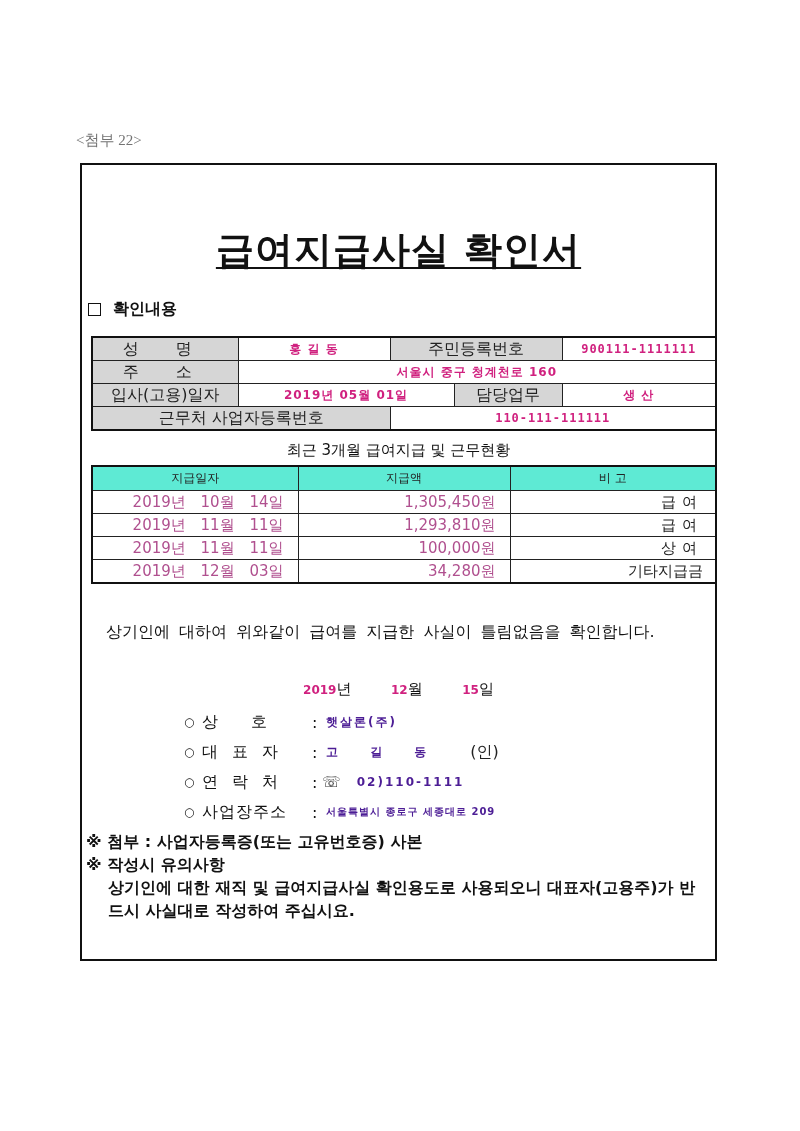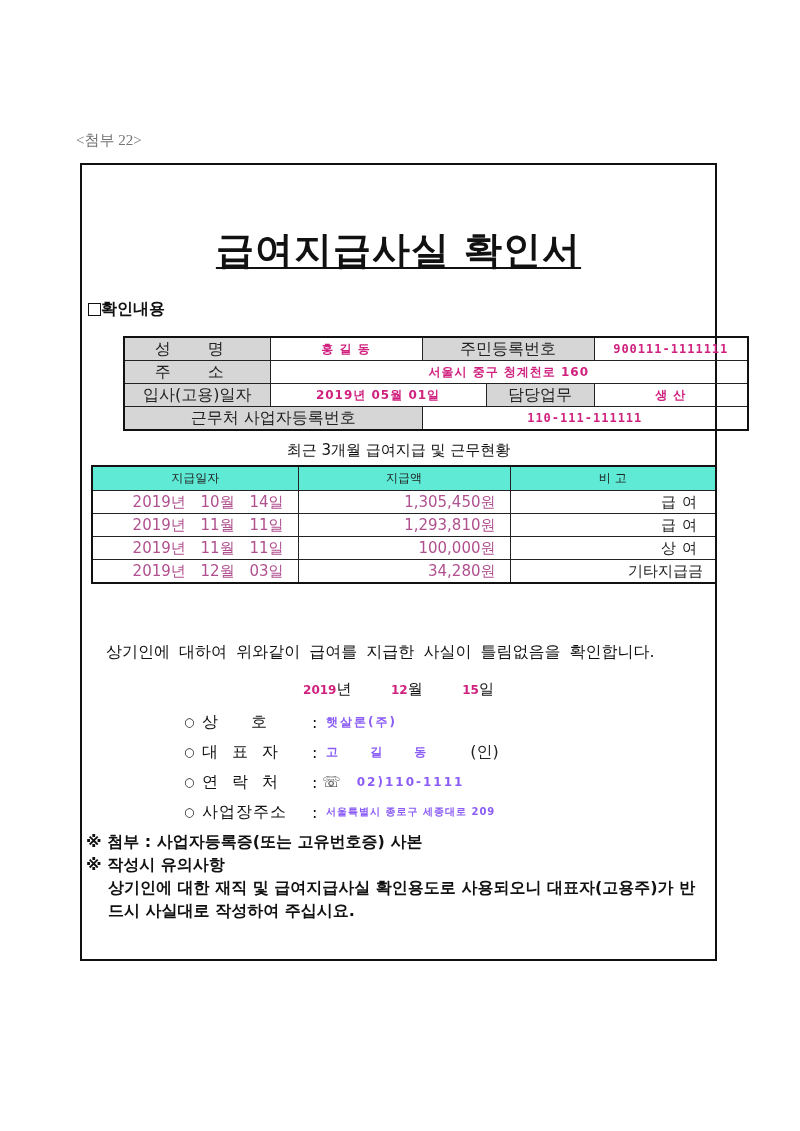--- a/index.html
+++ b/index.html
@@ -1,48 +1,48 @@
 <!DOCTYPE html>
 <html><head>
   <meta charset="utf-8">
   <style>
     html, body { margin: 0; padding: 0; background: #ffffff; }
     body { width: 800px; height: 1131px; position: relative; font-family: "DejaVu Sans", sans-serif; color: #111; overflow: hidden; }
     .attach-label { position: absolute; left: 76px; top: 131px; font-family: Liberation Serif, serif; font-size: 15px; color: #737373; }
     .frame { position: absolute; left: 80px; top: 163px; width: 637px; height: 798px; border: 2px solid #111; box-sizing: border-box; }
     .doc-title { position: absolute; left: 0; right: 0; top: 60px; text-align: center; font-size: 38px; font-weight: bold; letter-spacing: 1px; }
     .doc-title span { text-decoration: underline; text-decoration-thickness: 2px; text-underline-offset: 4px; }
-    .section-head { position: absolute; left: 6px; top: 134px; font-size: 16px; font-weight: bold; display: flex; align-items: center; gap: 0; }
+    .section-head { position: absolute; left: 6px; top: 134px; font-size: 16px; font-weight: bold; display: flex; align-items: center; gap: 12px; }
     .checkbox { width: 13px; height: 13px; border: 1.5px solid #111; display: inline-block; box-sizing: border-box; }
     table { border-collapse: collapse; position: absolute; table-layout: fixed; }
     td, th { border: 1px solid #222; padding: 0; height: 22px; font-weight: normal; overflow: hidden; white-space: nowrap; }
-    .info { left: 9px; top: 171px; width: 624px; border: 2px solid #111; margin-left: 32px; }
+    .info { left: 9px; top: 171px; width: 624px; border: 2px solid #111; }
     .lbl { background: #d6d6d6; text-align: center; font-size: 16px; color: #222; }
     .val { text-align: center; font-size: 12px; color: #d0217f; font-weight: bold; letter-spacing: 1px; }
     .val-hand { font-family: "DejaVu Sans Mono", monospace; }
     .wide-lbl { letter-spacing: 16px; }
     .mid-title { position: absolute; left: 0; right: 0; top: 276px; text-align: center; font-size: 15px; }
     .pay { left: 9px; top: 300px; width: 624px; border: 2px solid #111; }
     .pay th { background: #5eead4; font-size: 12px; color: #222; height: 23px; }
     .pay td { height: 22px; font-size: 15px; }
     .c-date { color: #b0508f; text-align: right; padding-right: 14px !important; word-spacing: 10px; margin-top: 22px; }
     .c-amt { color: #b0508f; text-align: right; padding-right: 14px !important; }
     .c-note { color: #222; text-align: right; padding-right: 12px !important; letter-spacing: 6px; }
     .c-note.plain { letter-spacing: 0; }
-    .statement { position: absolute; left: 6px; right: 6px; top: 452px; font-size: 16px; line-height: 30px; text-indent: 18px; text-align: justify; word-spacing: 4px; margin-top: 20px; }
+    .statement { position: absolute; left: 6px; right: 6px; top: 452px; font-size: 16px; line-height: 30px; text-indent: 18px; text-align: justify; word-spacing: 4px; }
     .date-line { position: absolute; left: 0; right: 0; top: 515px; text-align: center; font-size: 15px; }
     .date-line .num { color: #d0217f; font-weight: bold; font-size: 12px; }
     .date-line .gap { display: inline-block; width: 30px; }
     .fields { position: absolute; left: 102px; top: 542px; font-size: 16px; }
     .field { height: 30px; display: flex; align-items: center; }
     .bullet { width: 18px; font-size: 12px; }
     .f-label { display: inline-block; width: 110px; letter-spacing: 4px; }
     .f-label.spread { letter-spacing: 14px; }
     .f-colon { width: 10px; }
-    .f-val { color: #8b5cf6; font-size: 12px; font-weight: bold; letter-spacing: 2px; margin-left: 4px; }
+    .f-val { color: #4c1d95; font-size: 12px; font-weight: bold; letter-spacing: 2px; margin-left: 4px; }
     .f-seal { margin-left: 30px; color: #222; font-size: 16px; }
     .phone-icon { color: #333; font-size: 15px; margin-right: 12px; }
     .notes { position: absolute; left: 4px; right: 8px; top: 665px; font-size: 16px; font-weight: bold; line-height: 23px; }
     .note-body { padding-left: 22px; }
   </style>
 </head>
 <body>
 
 <div class="attach-label">&lt;첨부 22&gt;</div>
 

